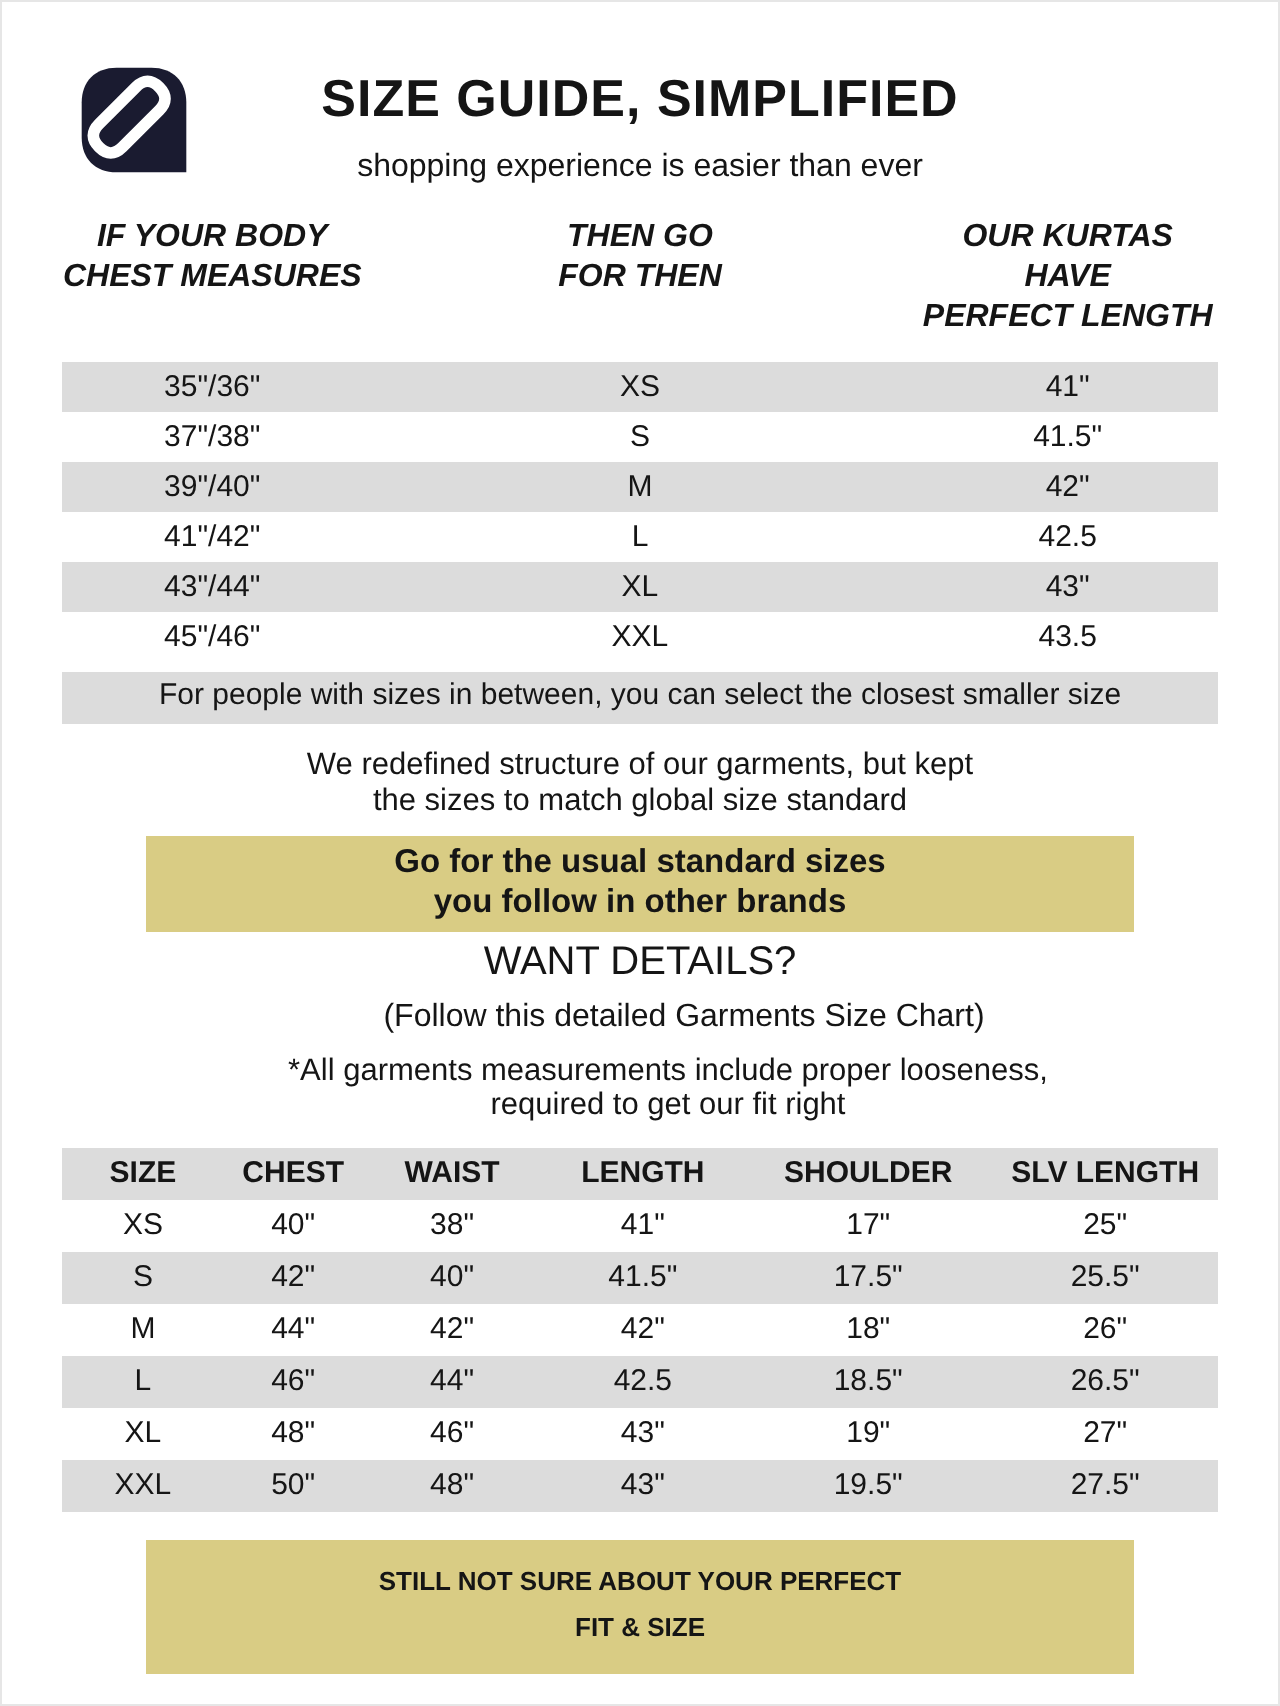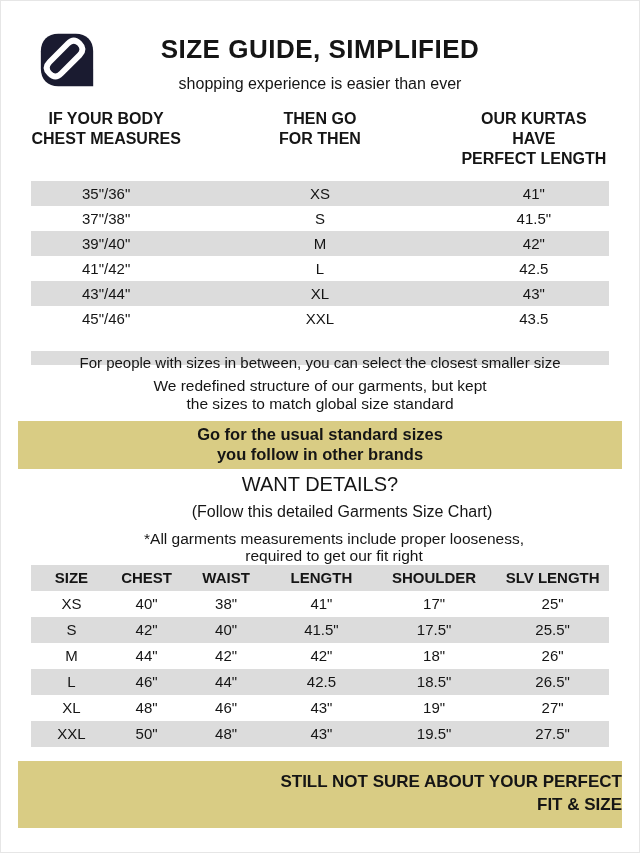--- a/index.html
+++ b/index.html
@@ -9,42 +9,42 @@
     box-sizing:border-box;border:1px solid #e6e6e6;
   }
   .center{text-align:center;}
   .logo{position:absolute;left:35px;top:26px;width:62px;height:66px;}
   .header-block{padding-top:30px;}
   .title{font-size:26px;font-weight:bold;letter-spacing:.5px;line-height:36px;}
   .subtitle{font-size:16px;line-height:21px;margin-top:6px;}
 
   .tbl{width:578px;margin:0 auto;}
   .t1-grid{display:grid;grid-template-columns:26% 48% 26%;}
-  .t1-head{margin-top:15px;font-weight:bold;font-size:16px;line-height:20px;text-align:center;}
+  .t1-head{margin-top:15px;font-weight:bold;font-size:16px;line-height:20px;text-align:center;font-style:italic;}
   .t1-rows{margin-top:12px;}
   .t1-row{height:25px;line-height:25px;font-size:15px;text-align:center;}
   .stripe{background:#dcdcdc;}
-  .t1-note{margin-top:20px;height:14px;line-height:23px;font-size:15px;text-align:center;background:#dcdcdc;}
+  .t1-note{margin-top:5px;height:26px;line-height:23px;font-size:15px;text-align:center;background:#dcdcdc;}
 
   .redefined{margin-top:12px;font-size:15.5px;line-height:17.5px;}
-  .banner{width:604px;margin:9px auto 0;background:#d9cc84;}
+  .banner{width:494px;margin:9px auto 0;background:#d9cc84;}
   .banner-std{padding:3px 0 4px;font-weight:bold;font-size:16.5px;line-height:18px;}
   .banner-std div{margin:1px 0 2px;}
 
   .want-title{margin-top:2px;font-size:20px;font-weight:normal;line-height:27px;}
   .want-sub{margin-top:4px;font-size:16px;font-weight:normal;line-height:19px;margin-left:44px;}
   .want-note{margin-top:9px;font-size:15.5px;line-height:17px;padding-left:28px;}
 
-  .t2{margin-top:1px;}
+  .t2{margin-top:13px;}
   .t2-grid{display:grid;grid-template-columns:14% 12% 15.5% 17.5% 21.5% 19.5%;}
   .t2-row{height:26px;line-height:26px;font-size:15px;text-align:center;}
   .t2-head{font-weight:bold;font-size:15px;}
 
   .banner-contact{margin-top:14px;padding:9px 0 12px;}
-  .contact-title{font-weight:bold;font-size:17px;line-height:23px;text-align:right;}
+  .contact-title{font-weight:bold;font-size:13px;line-height:23px;}
 </style>
 </head>
 <body>
 
 <div class="logo">
   <svg viewBox="0 0 64 64" width="62" height="66">
     <path fill="#1a1b30" d="M5 23 C5 12 12 5 23 5 H41 C52 5 59 12 59 23 V59 H23 C12 59 5 52 5 41 Z"></path>
     <path fill="none" stroke="#ffffff" stroke-width="6" stroke-linejoin="round" d="M14 46 Q8 40 14 34 L33 15 Q39 9 45 15 Q51 21 45 27 L26 46 Q20 52 14 46 Z"></path>
   </svg>
 </div>

